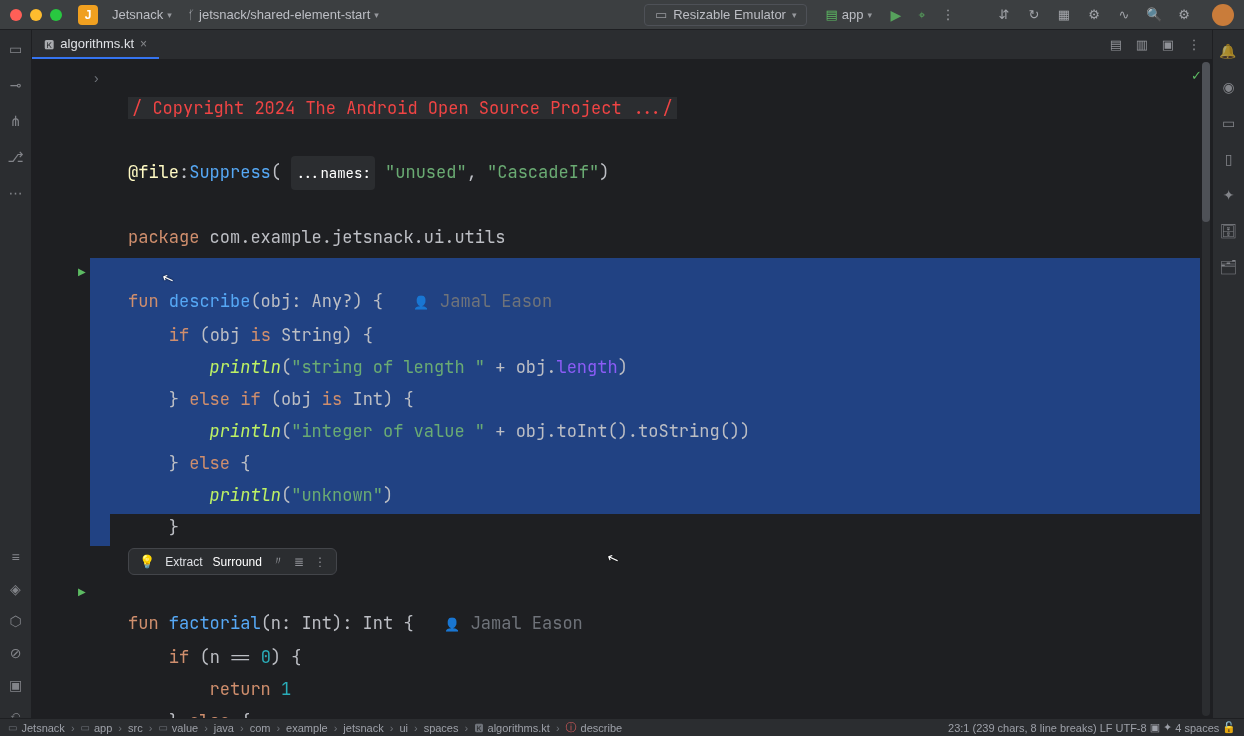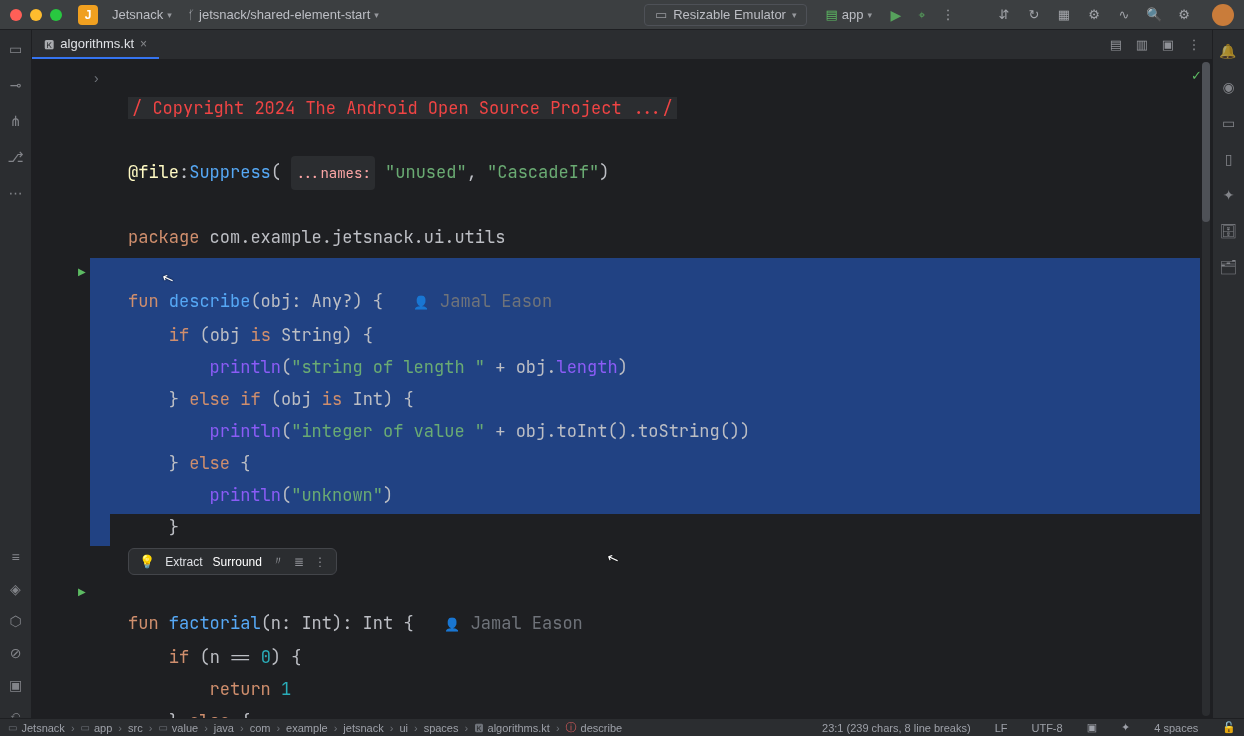--- a/index.html
+++ b/index.html
@@ -117,24 +117,24 @@
   left: 58px;
   right: 12px;
 }
 
 
 .c-comment { color:#ef4444; font-style:normal;}
 .c-comment-bg { background:#2b2d30; padding:0 4px;}
 .c-annotation { color:#fef9c3; }
 .c-keyword { color:#cf8e6d; }
 .c-string { color:#6aab73; }
-.c-func { color:#8b5cf6; }
+.c-func { color:#bef264; font-style:italic;}
 .c-funcdef { color:#56a8f5; }
 .c-number { color:#2aacb8; }
-.c-hint { color:#fca5a5; background:#2b2d30; border-radius:4px; padding:8px 4px; font-size:14px;}
+.c-hint { color:#ffffff; background:#2b2d30; border-radius:4px; padding:8px 4px; font-size:14px;}
 .c-author { color:#6f737a; }
 .c-author-icon { color:#6f737a; font-size:13px;}
 .c-member { color:#8b5cf6; }
 
 
 .float-toolbar {
   position:absolute;
   background:#2b2d30;
   border:1px solid #43454a;
   border-radius:6px;
@@ -159,21 +159,21 @@
   border-top:1px solid #1e1f22;
   display:flex;
   align-items:center;
   font-size:11px;
   color:#9da0a8;
   padding: 0 8px;
   gap:4px;
 }
 .bc-sep { color:#6f737a; margin:0 2px;}
 .bc-icon { color:#6f737a; font-size:10px;}
-.statusbar .sb-right { margin-left:auto; display:flex; gap:24px; align-items:center;}
+.statusbar .sb-right { margin-left:auto; display:flex; gap:3px; align-items:center;}
 .bc-err { color:#db5c5c;}
 
 
 .cursor-arrow { position:absolute; font-size:14px; color:#fff; text-shadow:0 0 2px #000; transform: rotate(-20deg);}
 
 .scrollbar-track { position:absolute; right:2px; top:2px; bottom:2px; width:8px; background:#2b2d30; border-radius:4px;}
 .scrollbar-thumb { position:absolute; right:2px; top:2px; width:8px; height:160px; background:#4e5157; border-radius:4px;}
 </style>
 </head>
 <body>

